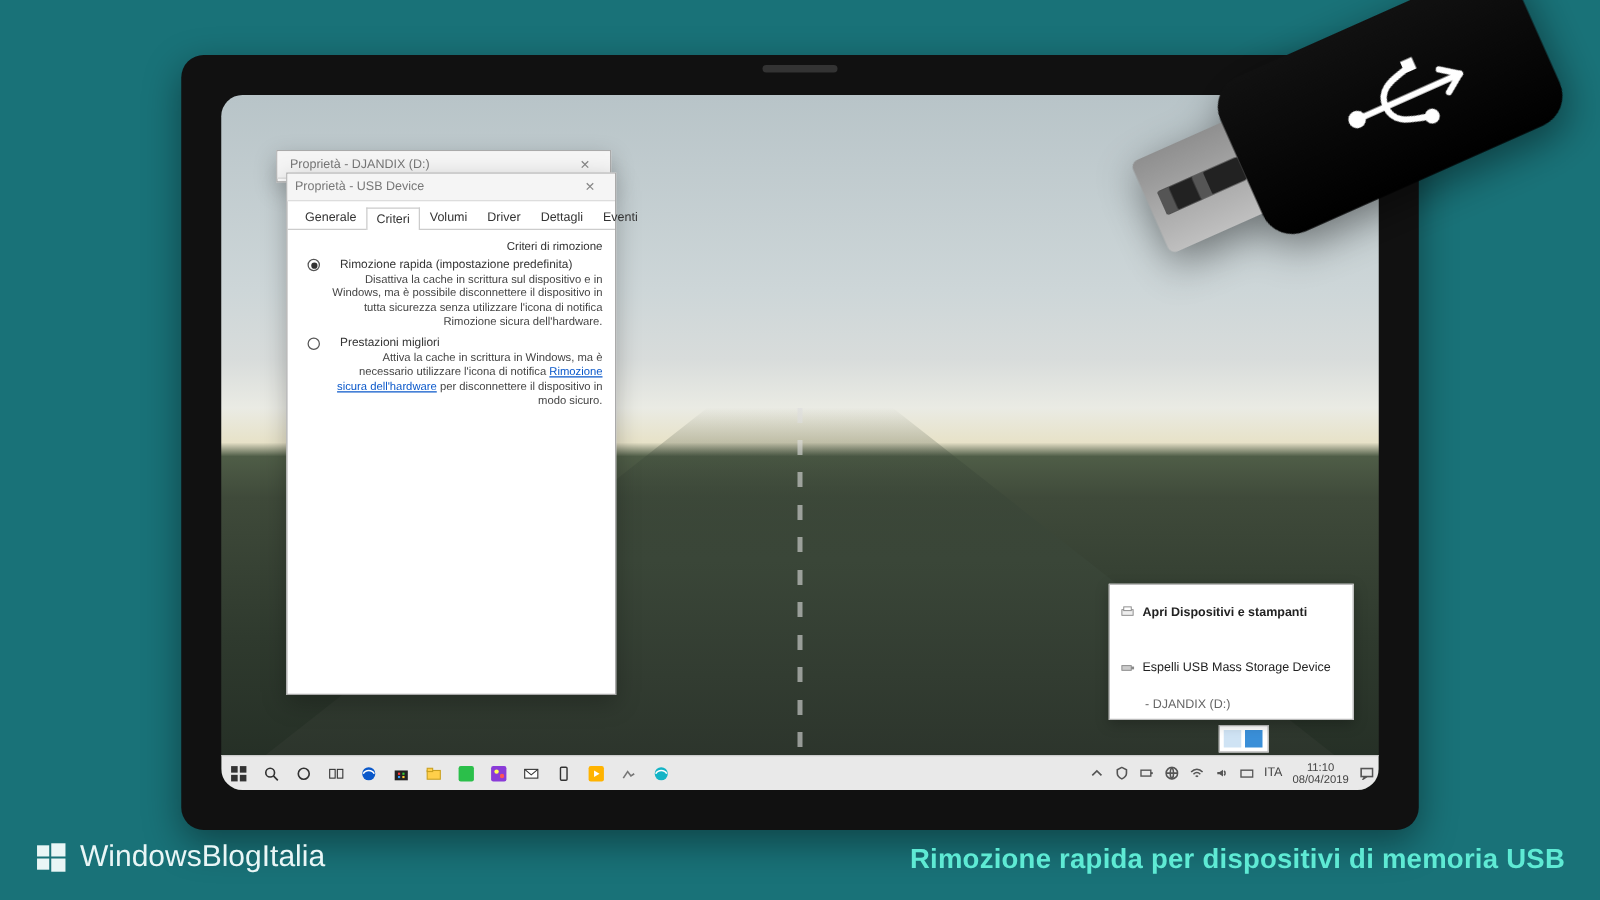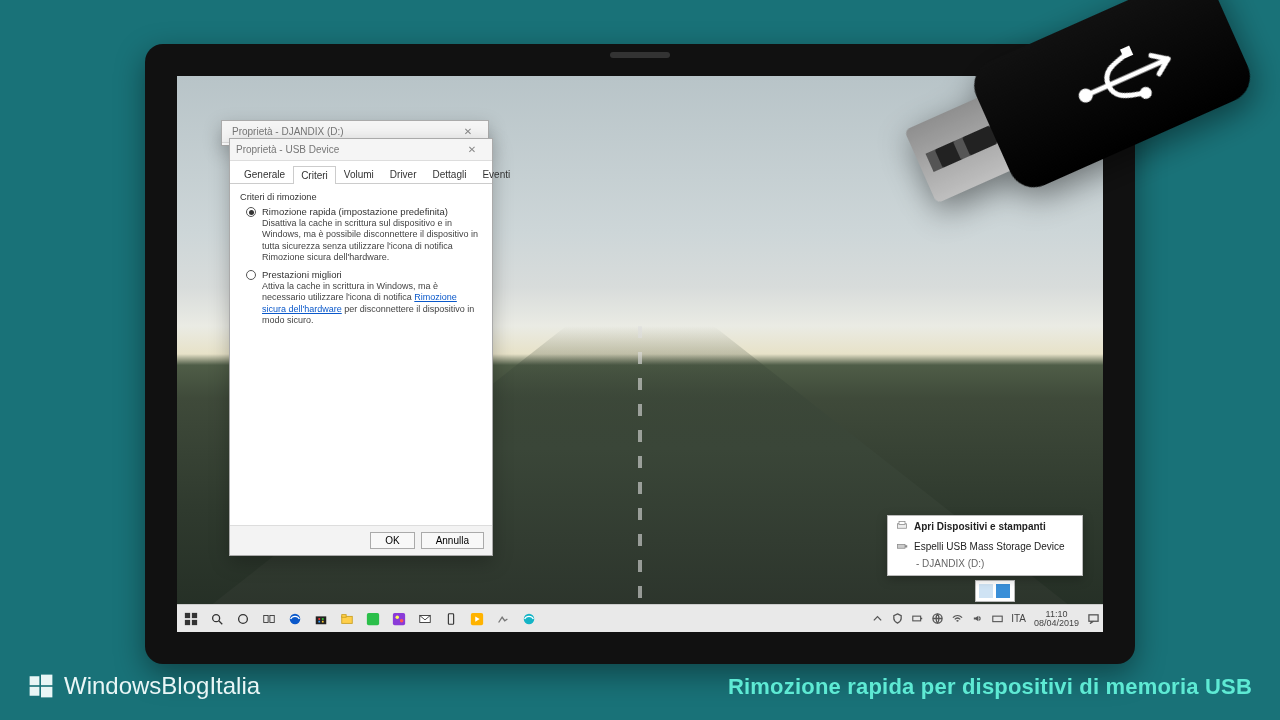--- a/index.html
+++ b/index.html
@@ -20,20 +20,21 @@
   position: absolute; top: 8px; left: 50%; transform: translateX(-50%);
   width: 60px; height: 6px; background: #333; border-radius: 3px;
 }
 .screen {
   position: absolute; left: 32px; top: 32px; right: 32px; bottom: 32px;
   background: linear-gradient(to bottom,
     #b8c4c8 0%, #cdd6d8 28%, #d8dcdb 38%,
     #eaebe4 45%, #e7e2c8 50%, #4f5d47 52%,
     #3f4a3a 58%, #2f3a2e 78%, #232d24 100%);
   overflow: hidden;
+  border-radius: 17px;
 }
 
 .road {
   position: absolute; bottom: 0; left: 0; right: 0; height: 55%;
   background:
     linear-gradient(to top, #2a322a 0%, #3a4638 60%, transparent 100%);
   clip-path: polygon(0 100%, 100% 100%, 58% 0, 42% 0);
 }
 .road::after {
   content:"";
@@ -58,21 +59,21 @@
 .tb-right .tray-ico { width: 12px; height: 12px; display:flex; align-items:center; justify-content:center; }
 .tb-right svg { width: 11px; height: 11px; stroke:#555; fill:none; stroke-width:1.4; }
 
 
 .tray-popup {
   position: absolute; right: 20px; bottom: 56px;
   width: 196px; background: #fff; border: 1px solid #bbb;
   box-shadow: 0 3px 10px rgba(0,0,0,.25);
   font-size: 10px; color: #222;
 }
-.tray-popup .row { display: flex; align-items: center; gap: 6px; padding: 4px 8px; }
+.tray-popup .row { display: flex; align-items: center; gap: 6px; padding: 16px 8px; }
 .tray-popup .row.bold { font-weight: 600; }
 .tray-popup .sub { padding: 2px 8px 6px 28px; color: #666; }
 .tray-popup .row .pi { width:12px; height:12px; }
 .tray-chips {
   position:absolute; right: 88px; bottom: 30px; width: 40px; height: 22px;
   background:#fff; border:1px solid #bbb; display:flex; gap:3px; padding:3px;
 }
 .tray-chips div { width:14px; height:14px; background:#3a8fd8; }
 .tray-chips div:first-child { background:#cfe3f4; }
 
@@ -86,23 +87,23 @@
   height: 22px; display: flex; align-items: center; justify-content: space-between;
   padding: 0 6px; font-size: 10px; color: #777; background:#f5f5f5; border-bottom:1px solid #ddd;
 }
 .titlebar .tx { display:flex; align-items:center; gap:4px; }
 .titlebar .close { width: 28px; text-align: center; color:#888; }
 
 .dlg-front { left: 52px; top: 62px; width: 264px; height: 418px; display:flex; flex-direction:column; }
 .tabs { display:flex; gap:0; padding: 4px 6px 0 6px; font-size:10px; color:#333; border-bottom:1px solid #ccc; }
 .tabs .tab { padding:3px 7px; border:1px solid transparent; border-bottom:none; }
 .tabs .tab.active { border-color:#ccc; background:#fff; position:relative; top:1px; }
-.body { flex:1; padding:8px 10px; font-size:9.2px; color:#333; }
+.body { flex:1; padding:8px 10px; font-size:9.2px; color:#333;text-align:right; }
 .grp-title { margin-bottom:4px; }
-.radio-row { display:flex; align-items:flex-start; gap:6px; margin:3px 0 1px 6px; }
+.radio-row { display:flex; align-items:flex-start; gap:16px; margin:3px 0 1px 6px; }
 .radio-row .rd { width:10px; height:10px; border:1px solid #555; border-radius:50%; margin-top:1px; flex:none; display:flex; align-items:center; justify-content:center;}
 .radio-row .rd.sel::after { content:""; width:5px; height:5px; background:#333; border-radius:50%; }
 .radio-row .lbl { font-size:9.5px; }
 .desc { margin: 1px 0 6px 22px; font-size:9px; color:#444; line-height:1.25; }
 .desc a { color:#0a58ca; text-decoration:underline; }
 .dlg-buttons { display:flex; justify-content:flex-end; gap:6px; padding:6px 8px; border-top:1px solid #ddd; background:#f3f3f3;}
 .dlg-buttons button { font-size:10px; padding:2px 14px; background:#f8f8f8; border:1px solid #aaa; }
 
 
 .brand { position:absolute; left:28px; bottom:20px; display:flex; align-items:center; gap:10px; color:#e9f6f6; font-size:24px; font-weight:300; }
@@ -175,24 +176,20 @@
         </div>
         <div class="desc">Disattiva la cache in scrittura sul dispositivo e in Windows, ma è possibile disconnettere il dispositivo in tutta sicurezza senza utilizzare l'icona di notifica Rimozione sicura dell'hardware.</div>
 
         <div class="radio-row">
           <span class="rd"></span>
           <span class="lbl">Prestazioni migliori</span>
         </div>
         <div class="desc">
           <span>Attiva la cache in scrittura in Windows, ma è necessario utilizzare l'icona di notifica </span><a href="#">Rimozione sicura dell'hardware</a><span> per disconnettere il dispositivo in modo sicuro.</span>
         </div>
-      </div>
-      <div class="dlg-buttons">
-        <button>OK</button>
-        <button>Annulla</button>
       </div>
     </div>
 
     <div class="tray-chips">
       <div></div>
       <div></div>
     </div>
 
     <div class="tray-popup">
       <div class="row bold">

